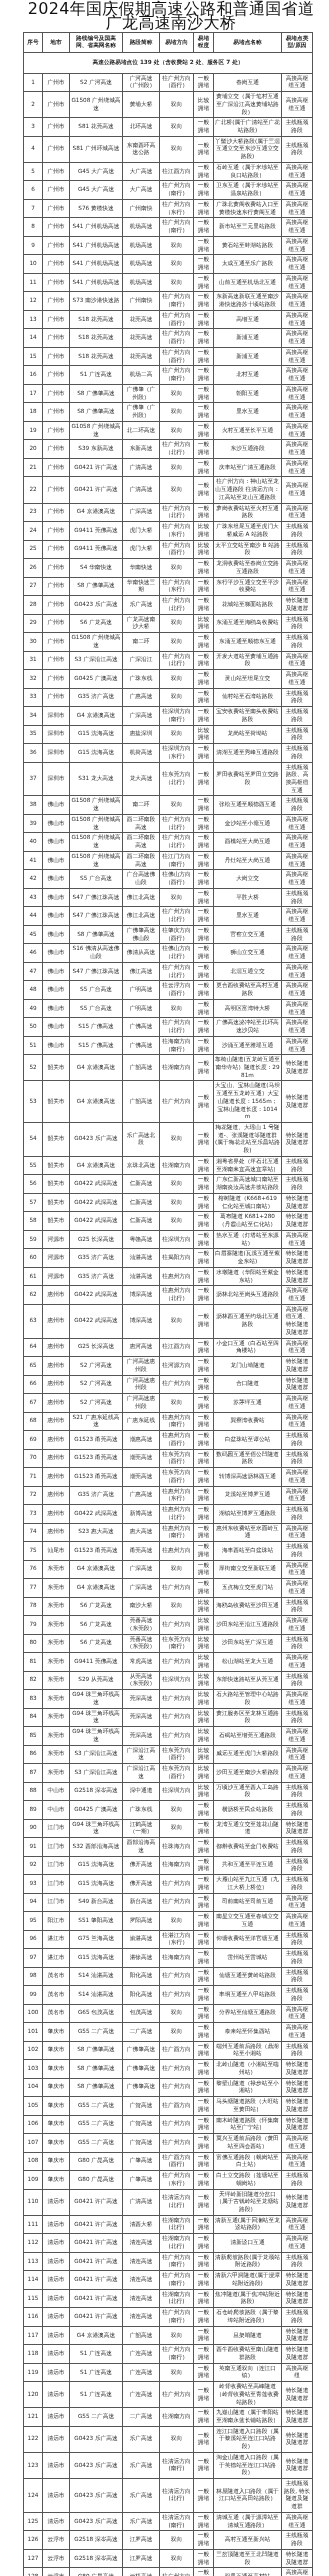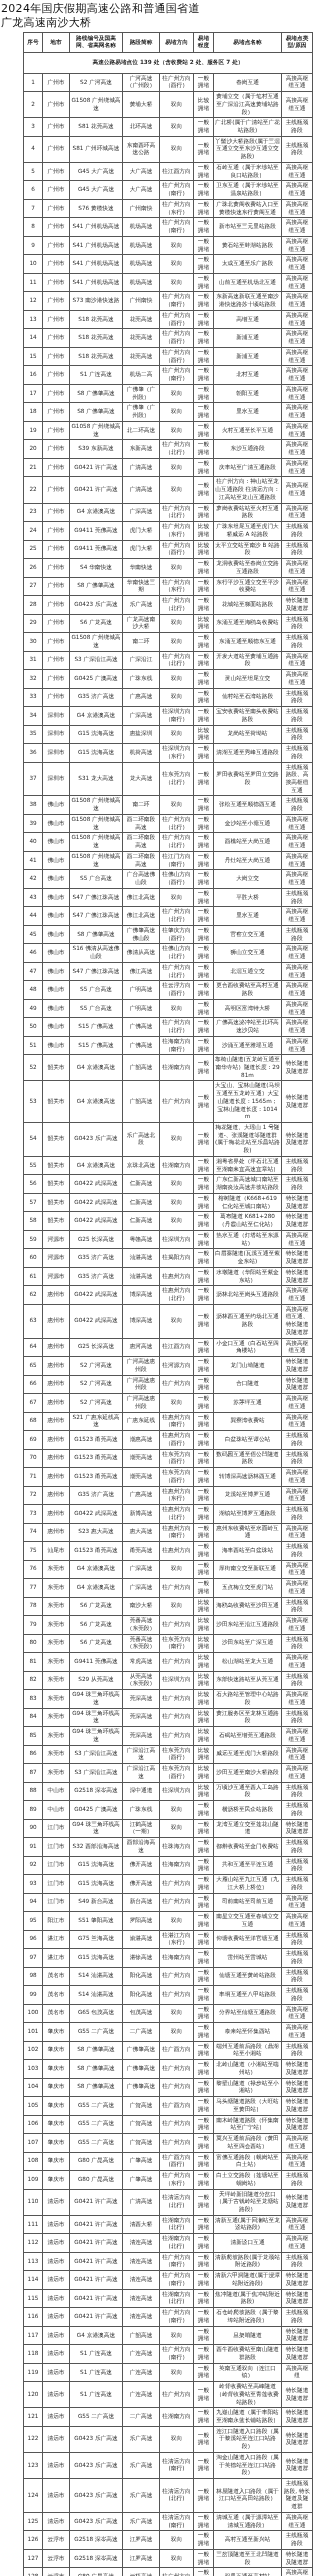--- a/index.html
+++ b/index.html
@@ -1,20 +1,20 @@
 <!DOCTYPE html>
 <html style="font-size:8.2px"><head>
 <meta charset="utf-8">
 <style>
   html, body { margin: 0; padding: 0; background: #ffffff; }
   body { width: 330px; font-family: "DejaVu Sans", "Liberation Sans", sans-serif; color: #222; }
   .page { width: 330px; padding-top: 2.1px; padding-bottom: 4.1px; }
   h1.title {
-    margin: 0 0 0 1px; padding: 0 0 2.1px 0; text-align: left; font-weight: normal;
-    font-size: 11px; line-height: 14px; color: #111; letter-spacing: 0.3px;
+    margin: 0 0 0 12px; padding: 0 0 2.1px 0; text-align: center; font-weight: normal;
+    font-size: 16px; line-height: 14px; color: #111; letter-spacing: 0.3px;
   }
   h1.title span { display: block; }
   table.grid {
     margin-left: 23px; width: 290px; border-collapse: collapse; table-layout: fixed;
     font-size: 5.7px; line-height: 7.7px; color: #2a2a2a;
   }
   table.grid th, table.grid td {
     border: 0.5px solid #555; text-align: center; vertical-align: middle;
     padding: 1px 1px; word-break: break-all; overflow-wrap: anywhere;
   }

